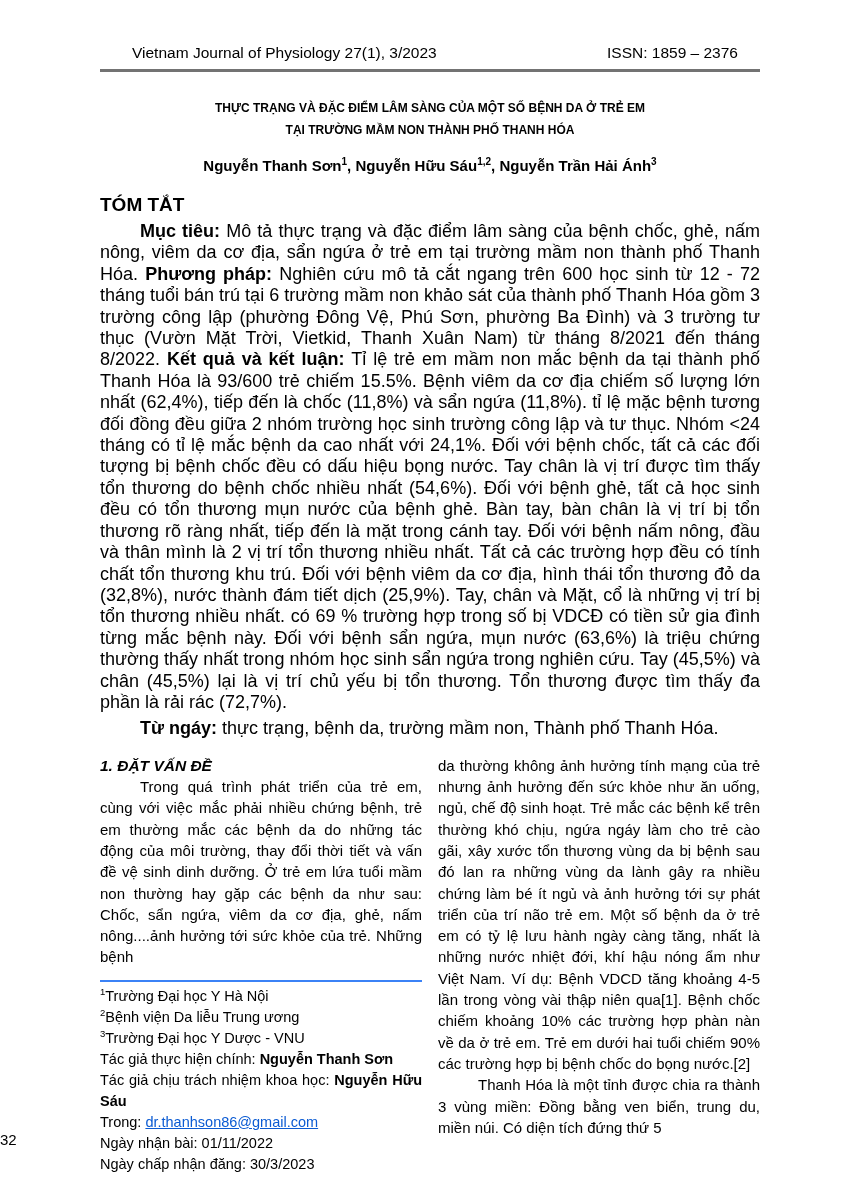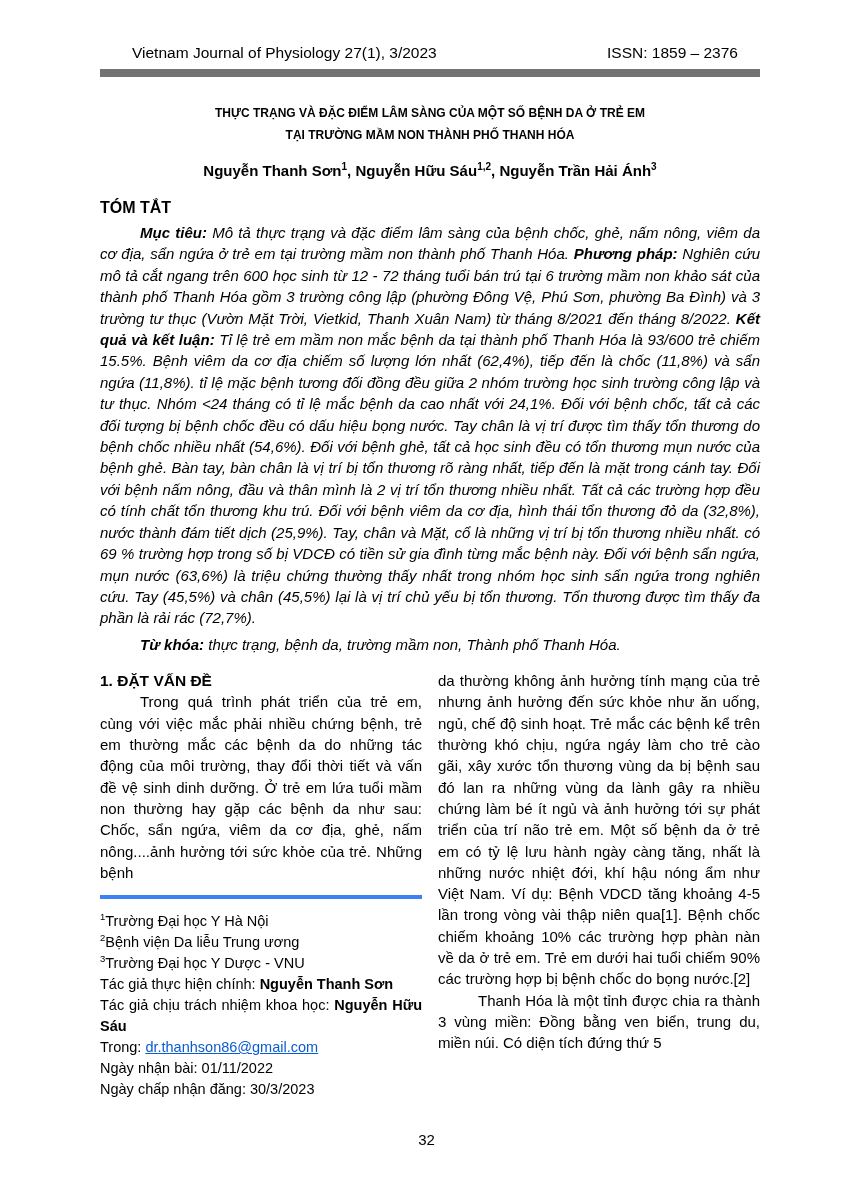--- a/index.html
+++ b/index.html
@@ -8,55 +8,55 @@
     background:#ffffff; color:#000;
     font-family:"Liberation Sans", sans-serif;
     position:relative;
     -webkit-font-smoothing:antialiased;
   }
   .content { position:absolute; left:100px; top:0; width:660px; }
 
   .header-row {
     display:flex; justify-content:space-between; align-items:flex-start;
     padding:44px 22px 7px 32px;
-    border-bottom:8px solid #737373;
+    border-bottom:3px solid #737373;
     font-size:15.5px;
   }
 
   .title { margin-top:25px; text-align:center; font-weight:bold; font-size:12px; line-height:22px; }
   .authors { margin-top:16px; text-align:center; font-weight:bold; font-size:15px; }
   sup { font-size:10px; line-height:0; }
 
-  .abs-heading { margin-top:20px; font-weight:bold; font-size:16px; }
+  .abs-heading { margin-top:20px; font-weight:bold; font-size:19px; }
   .abs-p {
     margin:5px 0 0 0;
-    font-style:italic; font-size:15px; line-height:21.4px;
+    font-size:18px; line-height:21.4px;
     text-align:justify; text-indent:40px;
   }
   .abs-p .b { font-weight:bold; }
 
   .cols { display:flex; gap:16px; margin-top:15px; }
   .col { width:322px; font-size:15px; line-height:21.3px; text-align:justify; }
-  .sec-heading { font-weight:bold; font-size:15.5px; margin:0; }
+  .sec-heading { font-weight:bold; font-size:15.5px; margin:0;font-style:italic; }
   .body-p { margin:0; text-indent:40px; }
   .body-p.no-indent { text-indent:0; }
 
   .footnotes {
     margin-top:12px;
-    border-top:4px solid #3b82f6;
-    padding-top:12px;
+    border-top:2px solid #3b82f6;
+    padding-top:4px;
     font-size:14.5px; line-height:21px;
     text-align:left;
   }
   .fn-line { text-align:justify; }
   .fn-line sup { font-size:9.5px; }
   .fn-line .b { font-weight:bold; }
   .email { color:#0b5bd3; text-decoration:underline; cursor:pointer; }
 
-  .page-num { position:absolute; left:0; right:0; bottom:42px; text-align:center; font-size:15px; }
+  .page-num { position:absolute; left:0; right:0; bottom:42px; text-align:left; font-size:15px; }
 </style>
 </head>
 <body>
 
 <div>
   <div class="content">
 
     <div class="header-row">
       <span>Vietnam Journal of Physiology 27(1), 3/2023</span>
       <span>ISSN: 1859 – 2376</span>
@@ -66,21 +66,21 @@
         <div>THỰC TRẠNG VÀ ĐẶC ĐIỂM LÂM SÀNG CỦA MỘT SỐ BỆNH DA Ở TRẺ EM</div>
         <div>TẠI TRƯỜNG MẦM NON THÀNH PHỐ THANH HÓA</div>
       </div>
 
     <div class="authors"><span>Nguyễn Thanh Sơn<sup>1</sup></span>, <span>Nguyễn Hữu Sáu<sup>1,2</sup></span>, <span>Nguyễn Trần Hải Ánh<sup>3</sup></span></div>
 
     <div class="abs-heading">TÓM TẮT</div>
 
     <div>
         <p class="abs-p"><span class="b">Mục tiêu: </span><span>Mô tả thực trạng và đặc điểm lâm sàng của bệnh chốc, ghẻ, nấm nông, viêm da cơ địa, sẩn ngứa ở trẻ em tại trường mầm non thành phố Thanh Hóa. </span><span class="b">Phương pháp: </span><span>Nghiên cứu mô tả cắt ngang trên 600 học sinh từ 12 - 72 tháng tuổi bán trú tại 6 trường mầm non khảo sát của thành phố Thanh Hóa gồm 3 trường công lập (phường Đông Vệ, Phú Sơn, phường Ba Đình) và 3 trường tư thục (Vườn Mặt Trời, Vietkid, Thanh Xuân Nam) từ tháng 8/2021 đến tháng 8/2022. </span><span class="b">Kết quả và kết luận: </span><span>Tỉ lệ trẻ em mầm non mắc bệnh da tại thành phố Thanh Hóa là 93/600 trẻ chiếm 15.5%. Bệnh viêm da cơ địa chiếm số lượng lớn nhất (62,4%), tiếp đến là chốc (11,8%) và sẩn ngứa (11,8%). tỉ lệ mặc bệnh tương đối đồng đều giữa 2 nhóm trường học sinh trường công lập và tư thục. Nhóm &lt;24 tháng có tỉ lệ mắc bệnh da cao nhất với 24,1%. Đối với bệnh chốc, tất cả các đối tượng bị bệnh chốc đều có dấu hiệu bọng nước. Tay chân là vị trí được tìm thấy tổn thương do bệnh chốc nhiều nhất (54,6%). Đối với bệnh ghẻ, tất cả học sinh đều có tổn thương mụn nước của bệnh ghẻ. Bàn tay, bàn chân là vị trí bị tổn thương rõ ràng nhất, tiếp đến là mặt trong cánh tay. Đối với bệnh nấm nông, đầu và thân mình là 2 vị trí tổn thương nhiều nhất. Tất cả các trường hợp đều có tính chất tổn thương khu trú. Đối với bệnh viêm da cơ địa, hình thái tổn thương đỏ da (32,8%), nước thành đám tiết dịch (25,9%). Tay, chân và Mặt, cổ là những vị trí bị tổn thương nhiều nhất. có 69 % trường hợp trong số bị VDCĐ có tiền sử gia đình từng mắc bệnh này. Đối với bệnh sẩn ngứa, mụn nước (63,6%) là triệu chứng thường thấy nhất trong nhóm học sinh sẩn ngứa trong nghiên cứu. Tay (45,5%) và chân (45,5%) lại là vị trí chủ yếu bị tổn thương. Tổn thương được tìm thấy đa phần là rải rác (72,7%).</span></p>
-        <p class="abs-p"><span class="b">Từ khóa: </span><span>thực trạng, bệnh da, trường mầm non, Thành phố Thanh Hóa.</span></p>
+        <p class="abs-p"><span class="b">Từ ngáy: </span><span>thực trạng, bệnh da, trường mầm non, Thành phố Thanh Hóa.</span></p>
       </div>
 
     <div class="cols">
       <div class="col">
         <p class="sec-heading">1. ĐẶT VẤN ĐỀ</p>
         <p class="body-p">Trong quá trình phát triển của trẻ em, cùng với việc mắc phải nhiều chứng bệnh, trẻ em thường mắc các bệnh da do những tác động của môi trường, thay đổi thời tiết và vấn đề vệ sinh dinh dưỡng. Ở trẻ em lứa tuổi mầm non thường hay gặp các bệnh da như sau: Chốc, sẩn ngứa, viêm da cơ địa, ghẻ, nấm nông....ảnh hưởng tới sức khỏe của trẻ. Những bệnh</p>
 
         <div class="footnotes">
           <div>
               <div class="fn-line"><sup>1</sup>Trường Đại học Y Hà Nội</div>

